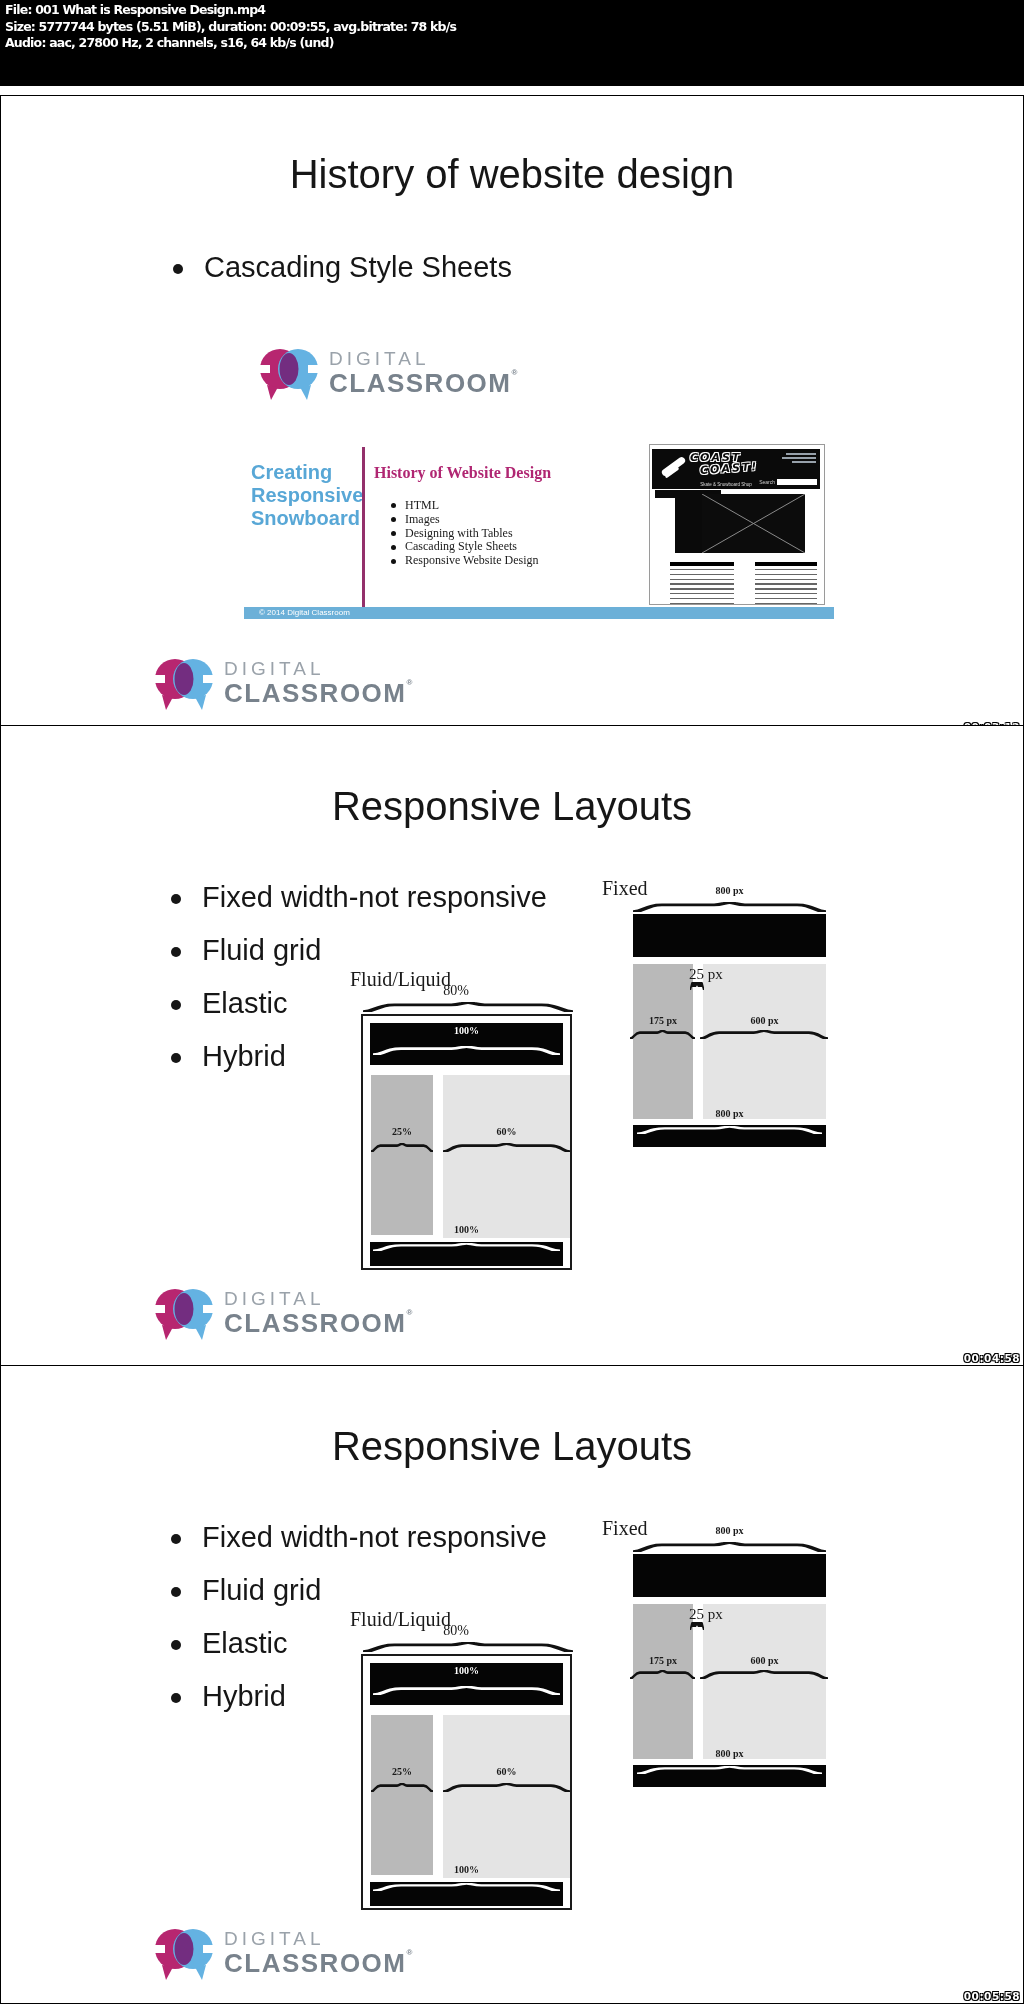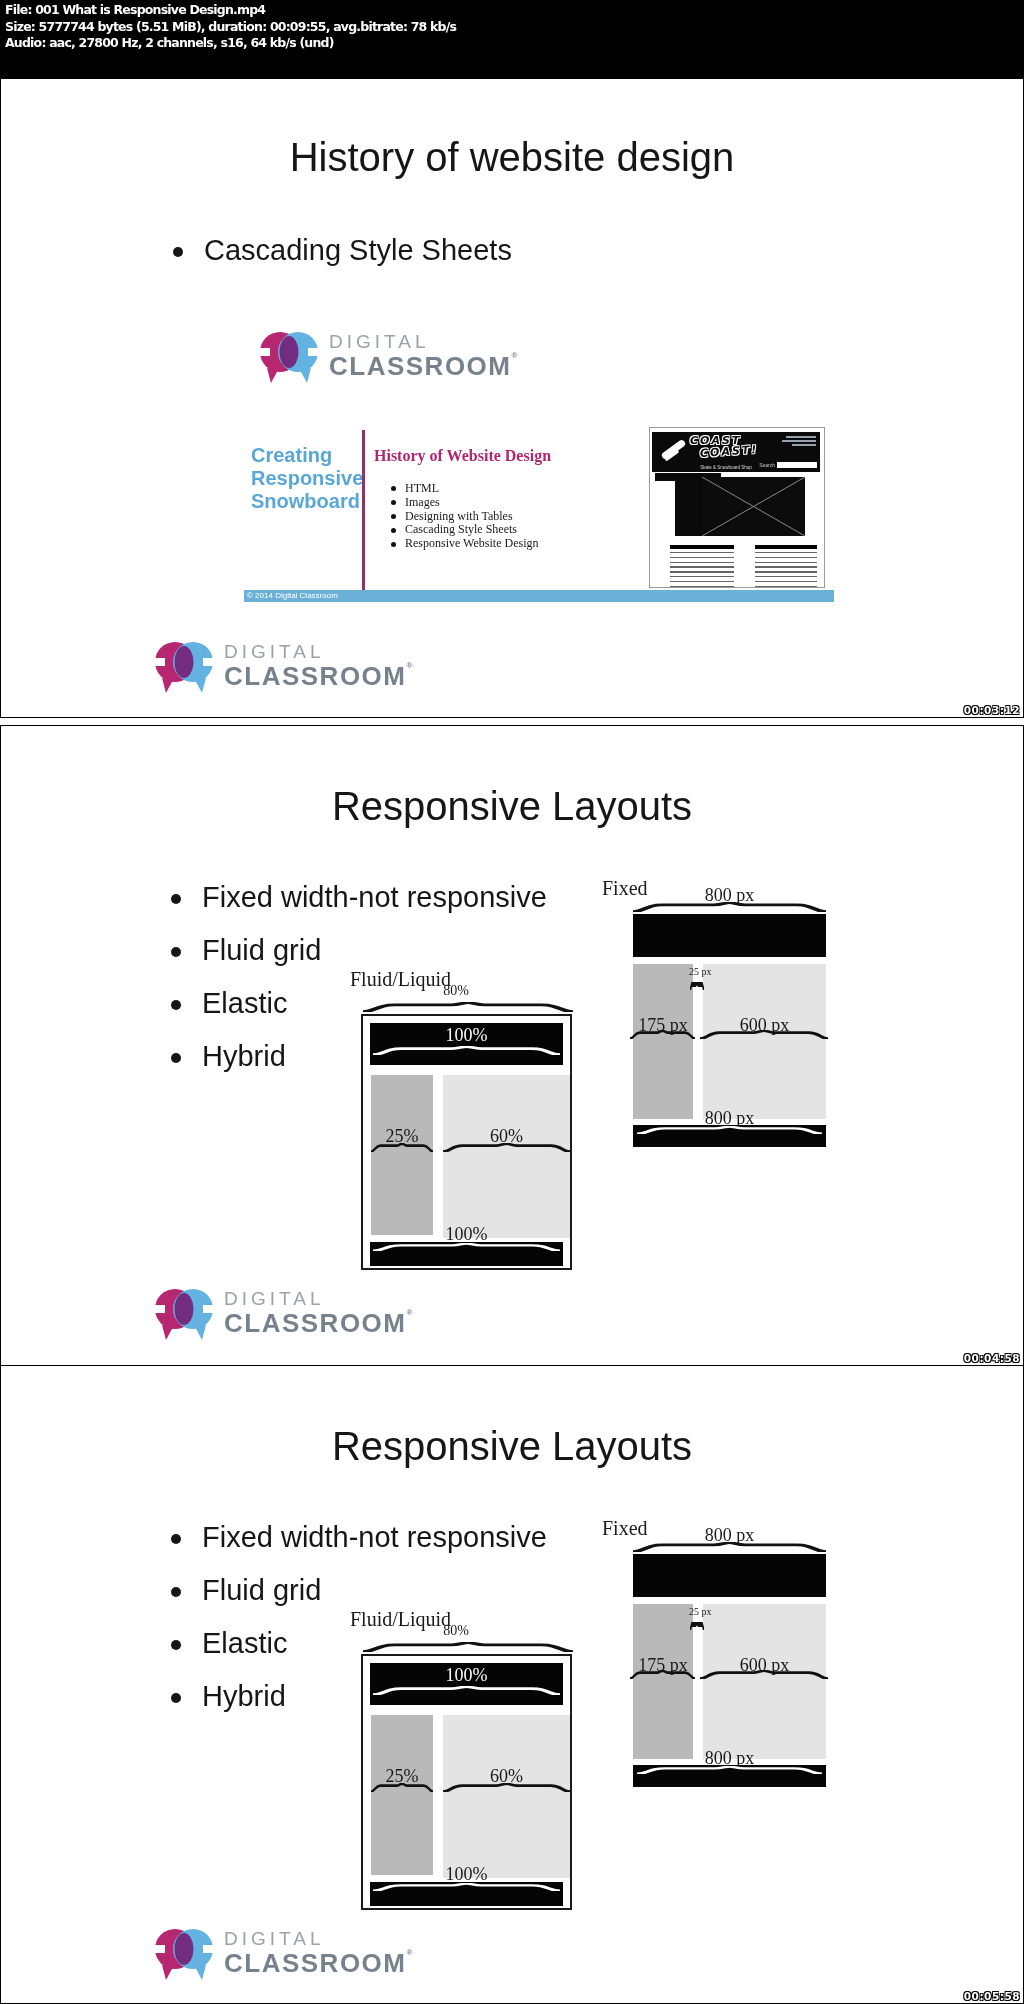--- a/index.html
+++ b/index.html
@@ -8,21 +8,21 @@
   .abs{position:absolute;}
 
   
   #info-header{position:absolute;left:0;top:0;width:1024px;height:86px;background:#000;
     color:#fff;font:bold 12.5px/16.6px "DejaVu Sans",sans-serif;letter-spacing:-0.8px;
     padding:2px 0 0 5px;box-sizing:border-box;white-space:nowrap;}
 
   
   .frame{position:absolute;left:0;width:1024px;background:#fff;border:1px solid #000;
          box-sizing:border-box;overflow:hidden;}
-  #frame1{top:78px;height:640px;}
+  #frame1{top:95px;height:640px;}
   #frame2{top:725px;height:641px;}
   #frame3{top:1365px;height:639px;}
 
   .ts{position:absolute;right:3px;bottom:1px;font:bold 10.5px "DejaVu Sans",sans-serif;color:#fff;
       text-shadow:-1px -1px 0 #000,1px -1px 0 #000,-1px 1px 0 #000,1px 1px 0 #000;letter-spacing:0.5px;}
 
   .slide-title{position:absolute;left:0;width:1022px;text-align:center;
       font:40px "Liberation Sans",sans-serif;color:#161616;}
 
   .bullet-row{position:absolute;display:flex;align-items:center;gap:21px;height:36px;
@@ -38,21 +38,21 @@
 
   
   .mini-slide{position:absolute;left:243px;top:351px;width:590px;height:172px;}
   .ms-left-title{position:absolute;left:7px;top:14px;font:bold 20px/23px "Liberation Sans",sans-serif;color:#58a7d6;}
   .ms-divider{position:absolute;left:118px;top:0;width:3px;height:160px;background:#93306b;}
   .ms-right-title{position:absolute;left:130px;top:17px;font:bold 16px "Liberation Serif",serif;color:#b02672;}
   .ms-bullets{position:absolute;left:147px;top:52px;font:12px/13.8px "Liberation Serif",serif;color:#1a1a1a;}
   .ms-bullets .li{display:flex;gap:9px;align-items:center;}
   .ms-bullets .d{width:5px;height:5px;border-radius:50%;background:#111;flex:none;}
   .ms-footer{position:absolute;left:0;top:160px;width:590px;height:12px;background:#6cb0d8;
-      font:8px/12px "Liberation Sans",sans-serif;color:#fff;padding-left:3px;box-sizing:border-box;}
+      font:8px/12px "Liberation Sans",sans-serif;color:#fff;padding-left:15px;box-sizing:border-box;}
 
   
   .site-card{position:absolute;left:405px;top:-3px;width:176px;height:161px;background:#fff;
       border:1px solid #9a9a9a;box-sizing:border-box;}
   .sc-header{position:absolute;left:2px;top:4px;width:168px;height:40px;background:#0a0a0a;}
   .sc-board{position:absolute;left:8px;top:14px;width:27px;height:7px;background:#fff;
       border-radius:5px;transform:rotate(-36deg);}
   .sc-board2{position:absolute;left:12px;top:22px;width:16px;height:3px;background:#fff;
       border-radius:2px;transform:rotate(-36deg);}
   .sc-graffiti{position:absolute;left:38px;top:2px;font:bold italic 11px "DejaVu Sans",sans-serif;
@@ -70,22 +70,22 @@
   .sc-leftrect{position:absolute;left:25px;top:52px;width:27px;height:56px;background:#0a0a0a;}
   .sc-ximg{position:absolute;left:52px;top:49px;width:103px;height:59px;}
   .sc-col{position:absolute;top:117px;}
   .sc-colhead{height:4px;background:#000;margin-bottom:3px;}
   .sc-collines{height:36px;background:repeating-linear-gradient(#666 0 1.5px,transparent 1.5px 4.8px);}
 
   
   .serif{font-family:"Liberation Serif",serif;color:#1a1a1a;}
   .lbl20{font-size:20px;}
   .lbl14{font-size:14px;}
-  .lbl13{font-size:18px;}
-  .lbl11{font-size:10px;}
+  .lbl13{font-size:10px;font-weight:bold;}
+  .lbl11{font-size:15px;}
   .ctr{text-align:center;}
   .brace{position:absolute;color:#111;}
   .brace.w{color:#fff;}
   .brace svg{display:block;width:100%;height:100%;}
 
   .fl-box{position:absolute;left:360px;top:288px;width:211px;height:256px;
       border:2px solid #1a1a1a;box-sizing:border-box;background:#fff;}
   .fl-header{position:absolute;left:7px;top:7px;width:193px;height:42px;background:#050505;}
   .fl-side{position:absolute;left:8px;top:59px;width:62px;height:160px;background:#b9b9b9;}
   .fl-main{position:absolute;left:80px;top:59px;width:127px;height:163px;background:#e4e4e4;}

